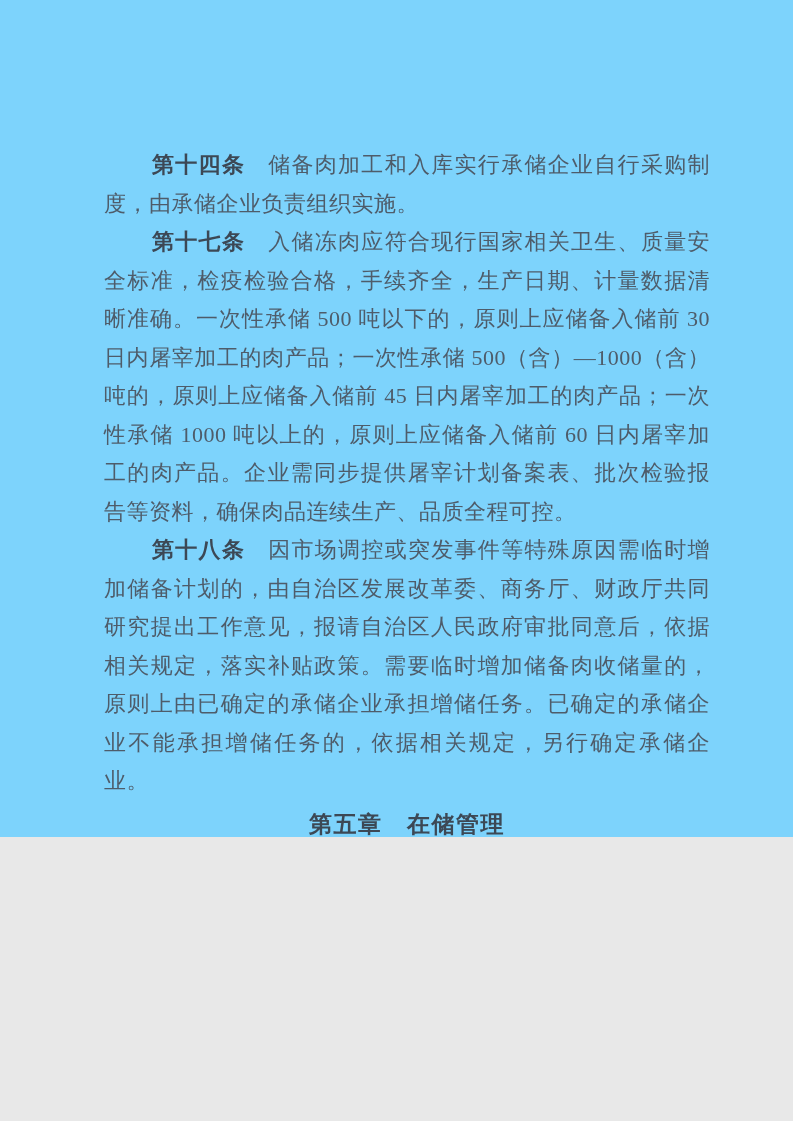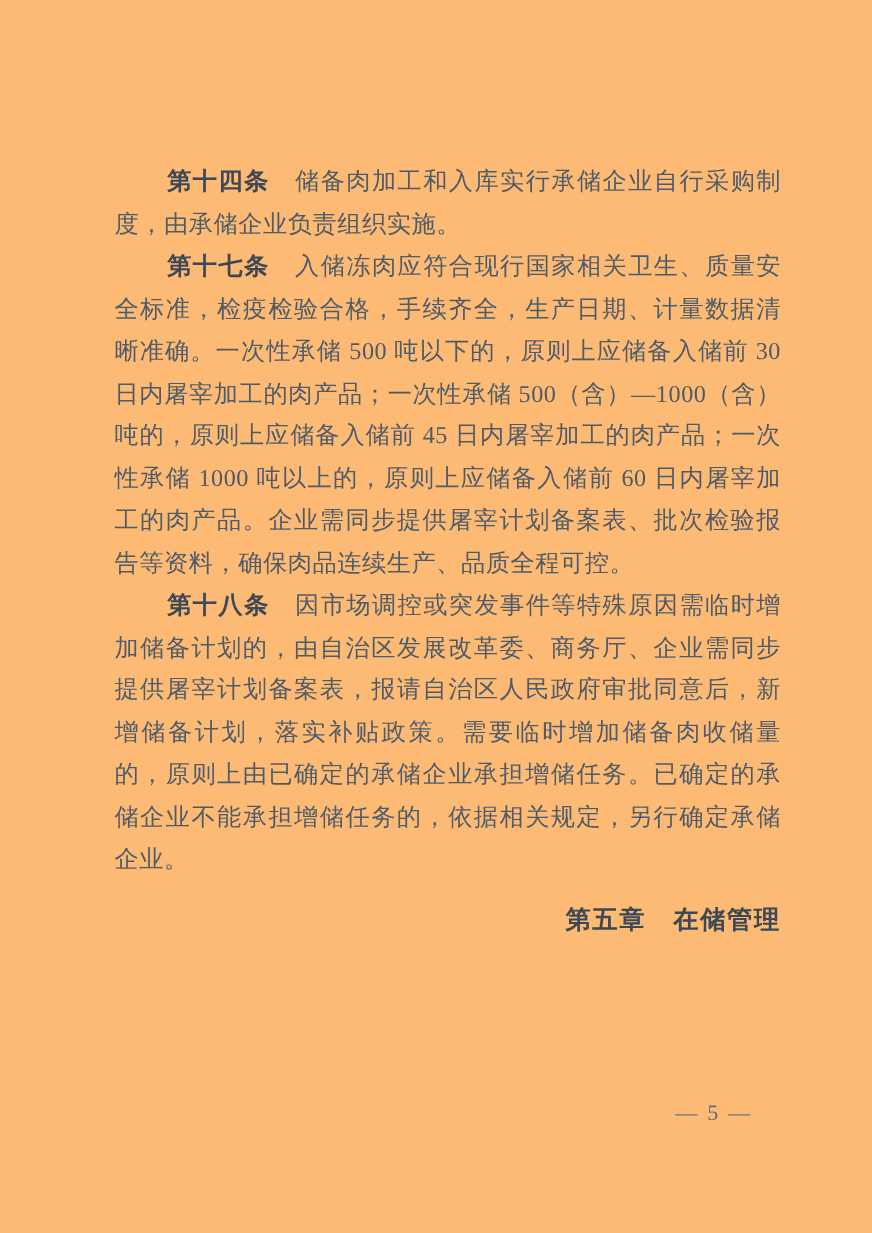--- a/index.html
+++ b/index.html
@@ -3,22 +3,22 @@
 <meta charset="utf-8">
 <style>
   html, body {
     margin: 0;
     padding: 0;
     background: #e8e8e8;
   }
   .page {
     position: relative;
     width: 793px;
-    height: 1121px;
-    background: #fdba74;
+    height: 837px;
+    background: #7dd3fc;
     overflow: hidden;
     font-family: "Liberation Serif", "DejaVu Serif", serif;
   }
   .content {
     position: absolute;
     left: 104px;
     top: 146px;
     width: 606px;
     color: #4e5c6a;
     font-size: 22px;
@@ -30,23 +30,23 @@
   .article {
     margin: 0;
     text-indent: 48px;
   }
   .article-no {
     font-weight: bold;
     color: #3c4855;
     margin-right: 23px;
   }
   .chapter {
-    margin: 17px 0 0 0;
+    margin: 5px 0 0 0;
     text-indent: 0;
-    text-align: right;
+    text-align: center;
     font-size: 23px;
     font-weight: bold;
     color: #3c4855;
     letter-spacing: 1.5px;
     font-family: Liberation Serif, serif;
   }
   .page-number {
     position: absolute;
     top: 1001px;
     right: 109px;
@@ -61,19 +61,19 @@
 
 <div class="page">
   <div class="content">
 
     <p class="article"><span class="article-no">第十四条</span><span>储备肉加工和入库实行承储企业自行采购制度，由承储企业负责组织实施。</span></p>
 
     <p class="article"><span class="article-no">第十七条</span><span>入储冻肉应符合现行国家相关卫生、质量安全标准，检疫检验合格，手续齐全，生产日期、计量数据清晰准确。一次性承储 500 吨以下的，原则上应储备入储前 30 日内屠宰加工的肉产品；一次性承储 500（含）—1000（含）吨的，原则上应储备入储前 45 日内屠宰加工的肉产品；一次性承储 1000 吨以上的，原则上应储备入储前 60 日内屠宰加工的肉产品。企业需同步提供屠宰计划备案表、批次检验报告等资料，确保肉品连续生产、品质全程可控。</span></p>
 
 
 
-    <p class="article"><span class="article-no">第十八条</span><span>因市场调控或突发事件等特殊原因需临时增加储备计划的，由自治区发展改革委、商务厅、企业需同步提供屠宰计划备案表，报请自治区人民政府审批同意后，新增储备计划，落实补贴政策。需要临时增加储备肉收储量的，原则上由已确定的承储企业承担增储任务。已确定的承储企业不能承担增储任务的，依据相关规定，另行确定承储企业。</span></p>
+    <p class="article"><span class="article-no">第十八条</span><span>因市场调控或突发事件等特殊原因需临时增加储备计划的，由自治区发展改革委、商务厅、财政厅共同研究提出工作意见，报请自治区人民政府审批同意后，依据相关规定，落实补贴政策。需要临时增加储备肉收储量的，原则上由已确定的承储企业承担增储任务。已确定的承储企业不能承担增储任务的，依据相关规定，另行确定承储企业。</span></p>
 
     <h2 class="chapter">第五章　在储管理</h2>
   </div>
 
   <div class="page-number">— 5 —</div>
 </div>
 
 </body></html>

